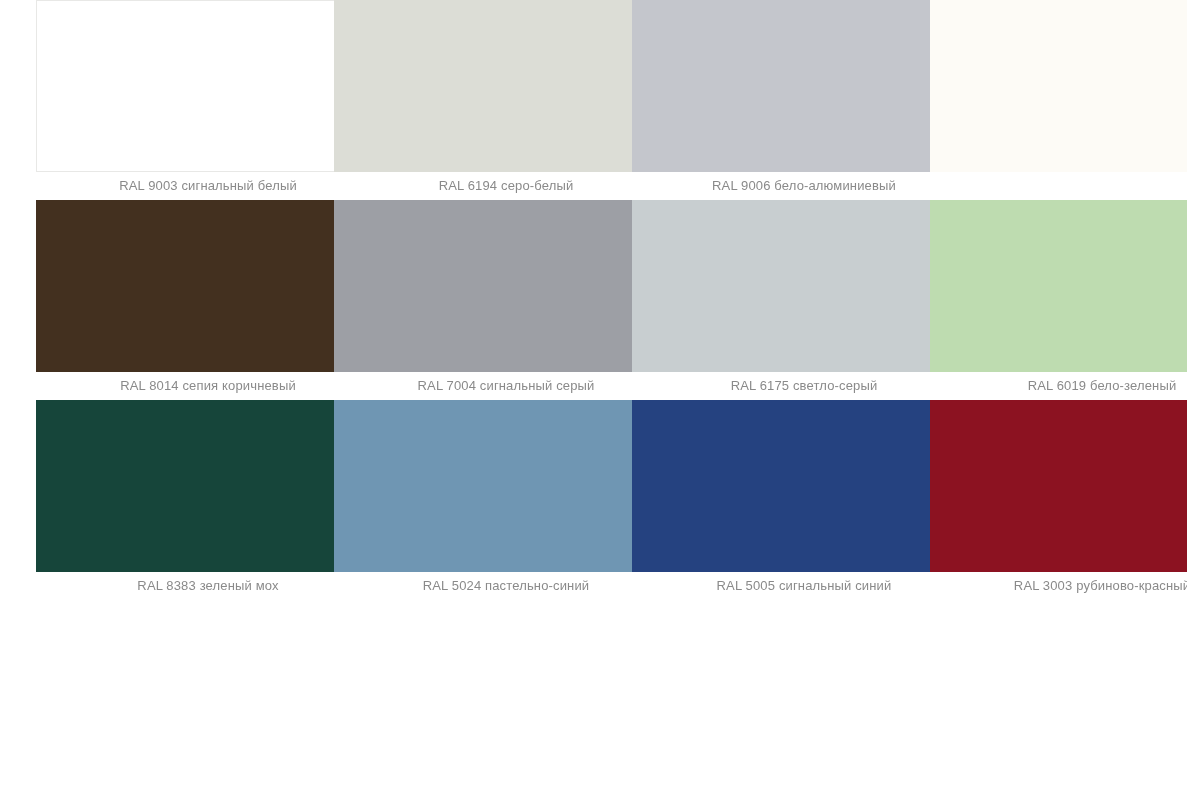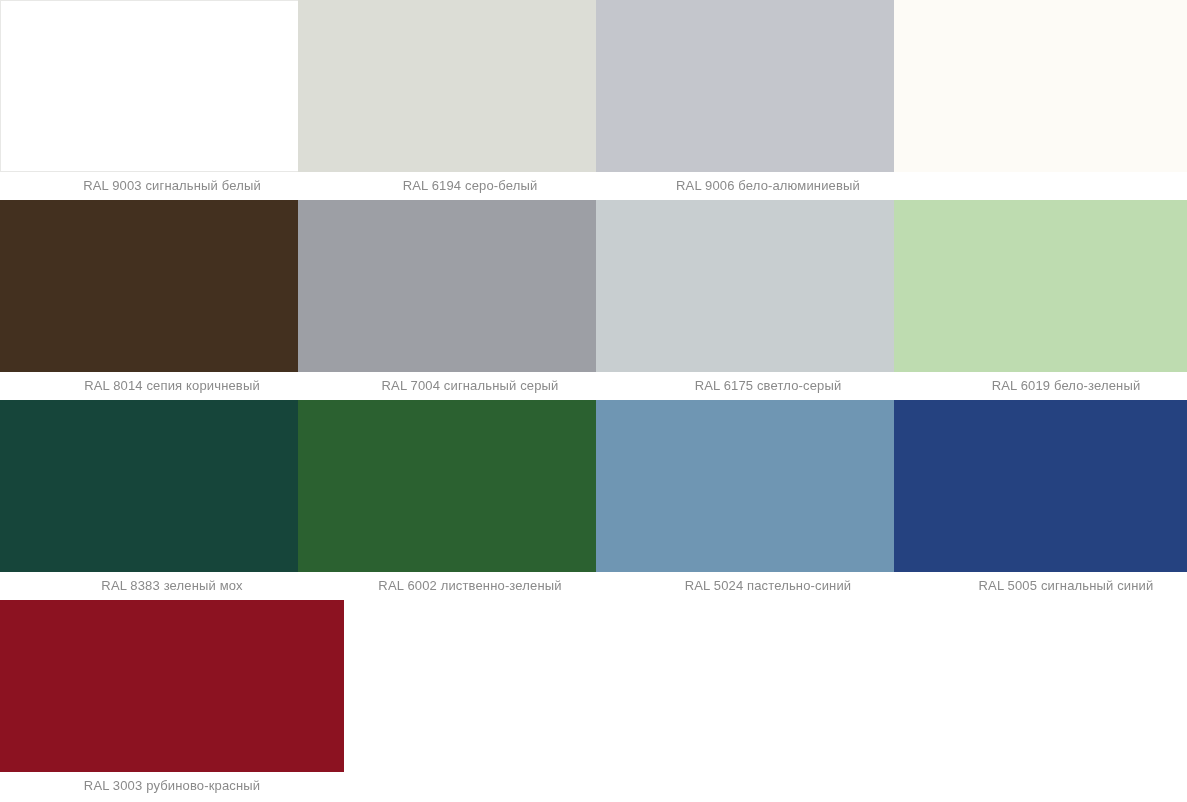--- a/index.html
+++ b/index.html
@@ -23,20 +23,21 @@
     width: 1179px;
     margin: 0;
     padding: 0;
   }
   .swatch-cell {
     display: flex;
     flex-direction: column;
     width: 344px;
     height: 200px;
     box-sizing: border-box;
+    margin-left: 36px;
   }
   .swatch-chip {
     width: 100%;
     height: 172px;
     box-sizing: border-box;
     display: block;
   }
   .swatch-chip.bordered {
     border: 1px solid #e8e8e6;
     height: 172px;
@@ -89,24 +90,20 @@
     </div>
     <div class="swatch-cell">
       <div class="swatch-chip" style="background-color: rgb(190, 220, 176);"></div>
       <div class="swatch-label">RAL 6019 бело-зеленый</div>
     </div>
     <div class="swatch-cell">
       <div class="swatch-chip" style="background-color: rgb(22, 69, 58);"></div>
       <div class="swatch-label">RAL 8383 зеленый мох</div>
     </div>
     <div class="swatch-cell">
-      <div class="swatch-chip" style="background-color: rgb(43, 97, 48);"></div>
-      <div class="swatch-label">RAL 6002 лиственно-зеленый</div>
-    </div>
-    <div class="swatch-cell">
       <div class="swatch-chip" style="background-color: rgb(111, 150, 179);"></div>
       <div class="swatch-label">RAL 5024 пастельно-синий</div>
     </div>
     <div class="swatch-cell">
       <div class="swatch-chip" style="background-color: rgb(37, 66, 128);"></div>
       <div class="swatch-label">RAL 5005 сигнальный синий</div>
     </div>
     <div class="swatch-cell">
       <div class="swatch-chip" style="background-color: rgb(140, 18, 33);"></div>
       <div class="swatch-label">RAL 3003 рубиново-красный</div>

